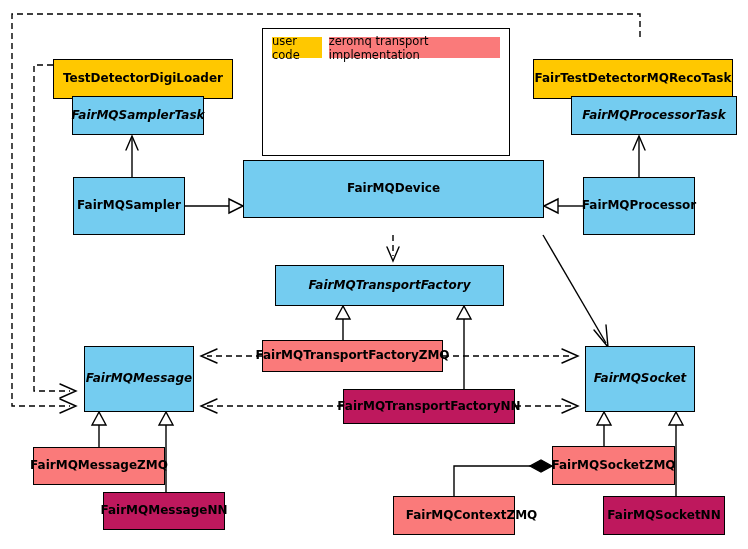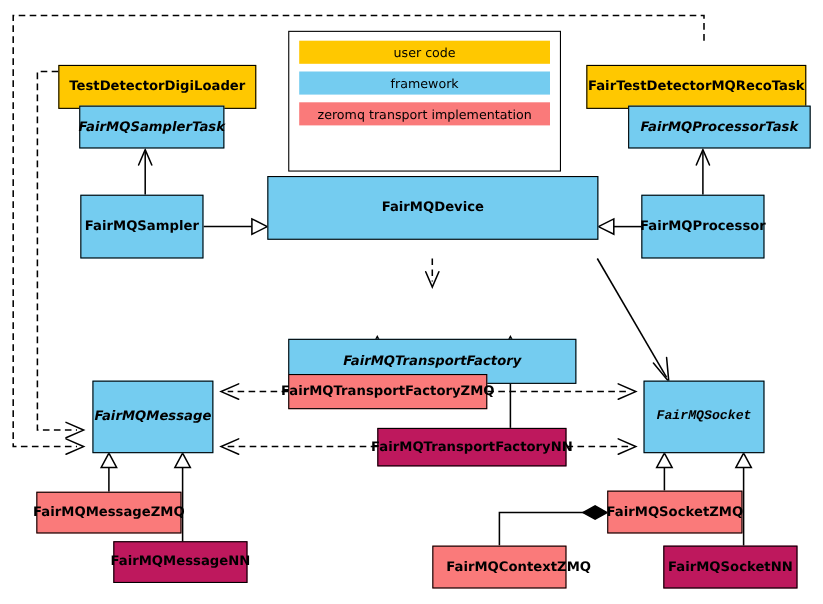--- a/index.html
+++ b/index.html
@@ -9,21 +9,21 @@
   .node{position:absolute;box-sizing:border-box;border:1.6px solid #000;
         display:flex;align-items:center;justify-content:center;text-align:center;
         font-size:12px;font-weight:bold;color:#000;line-height:1.15;padding:0 5px;}
   .node.italic{font-style:italic;}
   .usercode{background:#FFC800;margin-top:22px;}
   .framework{background:#74CCF0;}
   .zmq{background:#FA7A7A;}
   .nn{background:#be185d;}
   #legend{position:absolute;left:262px;top:28px;width:248px;height:128px;
           background:#ffffff;border:1.6px solid #000;box-sizing:border-box;
-          padding:8px 9px;display:flex;flex-direction:column;gap:7px;}
+          padding:8px 9px;display:flex;flex-direction:row;gap:7px;}
   .legend-row{height:21px;display:flex;align-items:center;justify-content:center;
               font-size:11.5px;font-weight:normal;color:#000;}
 </style>
 </head>
 <body>
 
 <div id="canvas">
 
   <svg id="edges" viewBox="0 0 748 549">
     <g stroke="#000" fill="none" stroke-width="1.4">
@@ -136,31 +136,30 @@
   </svg>
 
   <div id="nodes">
       <div class="node usercode" style="left: 53px; top: 37px; width: 180px; height: 40px;">TestDetectorDigiLoader</div>
       <div class="node usercode" style="left: 533px; top: 37px; width: 200px; height: 40px;">FairTestDetectorMQRecoTask</div>
       <div class="node framework italic" style="left: 72px; top: 96px; width: 132px; height: 39px;">FairMQSamplerTask</div>
       <div class="node framework italic" style="left: 571px; top: 96px; width: 166px; height: 39px;">FairMQProcessorTask</div>
       <div class="node framework" style="left: 73px; top: 177px; width: 112px; height: 58px;">FairMQSampler</div>
       <div class="node framework" style="left: 243px; top: 160px; width: 301px; height: 58px;">FairMQDevice</div>
       <div class="node framework" style="left: 583px; top: 177px; width: 112px; height: 58px;">FairMQProcessor</div>
-      <div class="node framework italic" style="left: 262px; top: 265px; width: 262px; height: 41px; margin-top: 43px;">FairMQTransportFactory</div>
+      <div class="node framework italic" style="left: 275px; top: 265px; width: 229px; height: 41px;">FairMQTransportFactory</div>
       <div class="node zmq" style="left: 262px; top: 340px; width: 181px; height: 32px;">FairMQTransportFactoryZMQ</div>
       <div class="node nn" style="left: 343px; top: 389px; width: 172px; height: 35px;">FairMQTransportFactoryNN</div>
       <div class="node framework italic" style="left: 84px; top: 346px; width: 110px; height: 66px;">FairMQMessage</div>
-      <div class="node framework italic" style="left: 585px; top: 346px; width: 110px; height: 66px; font-family: Liberation Mono, monospace;">FairMQSocket</div>
+      <div class="node framework italic" style="left: 585px; top: 346px; width: 110px; height: 66px;">FairMQSocket</div>
       <div class="node zmq" style="left: 33px; top: 447px; width: 132px; height: 38px;">FairMQMessageZMQ</div>
       <div class="node nn" style="left: 103px; top: 492px; width: 122px; height: 38px;">FairMQMessageNN</div>
       <div class="node zmq" style="left: 552px; top: 446px; width: 123px; height: 39px;">FairMQSocketZMQ</div>
       <div class="node zmq" style="left: 393px; top: 496px; width: 122px; height: 39px; padding-left: 40px;">FairMQContextZMQ</div>
       <div class="node nn" style="left: 603px; top: 496px; width: 122px; height: 39px;">FairMQSocketNN</div>
     </div>
 
   <div id="legend">
       <div class="legend-row" style="background: rgb(255, 200, 0);">user code</div>
-      <div class="legend-row" style="background: rgb(116, 204, 240);">framework</div>
       <div class="legend-row" style="background: rgb(250, 122, 122);">zeromq transport implementation</div>
     </div>
 
 </div>
 
 </body></html>

